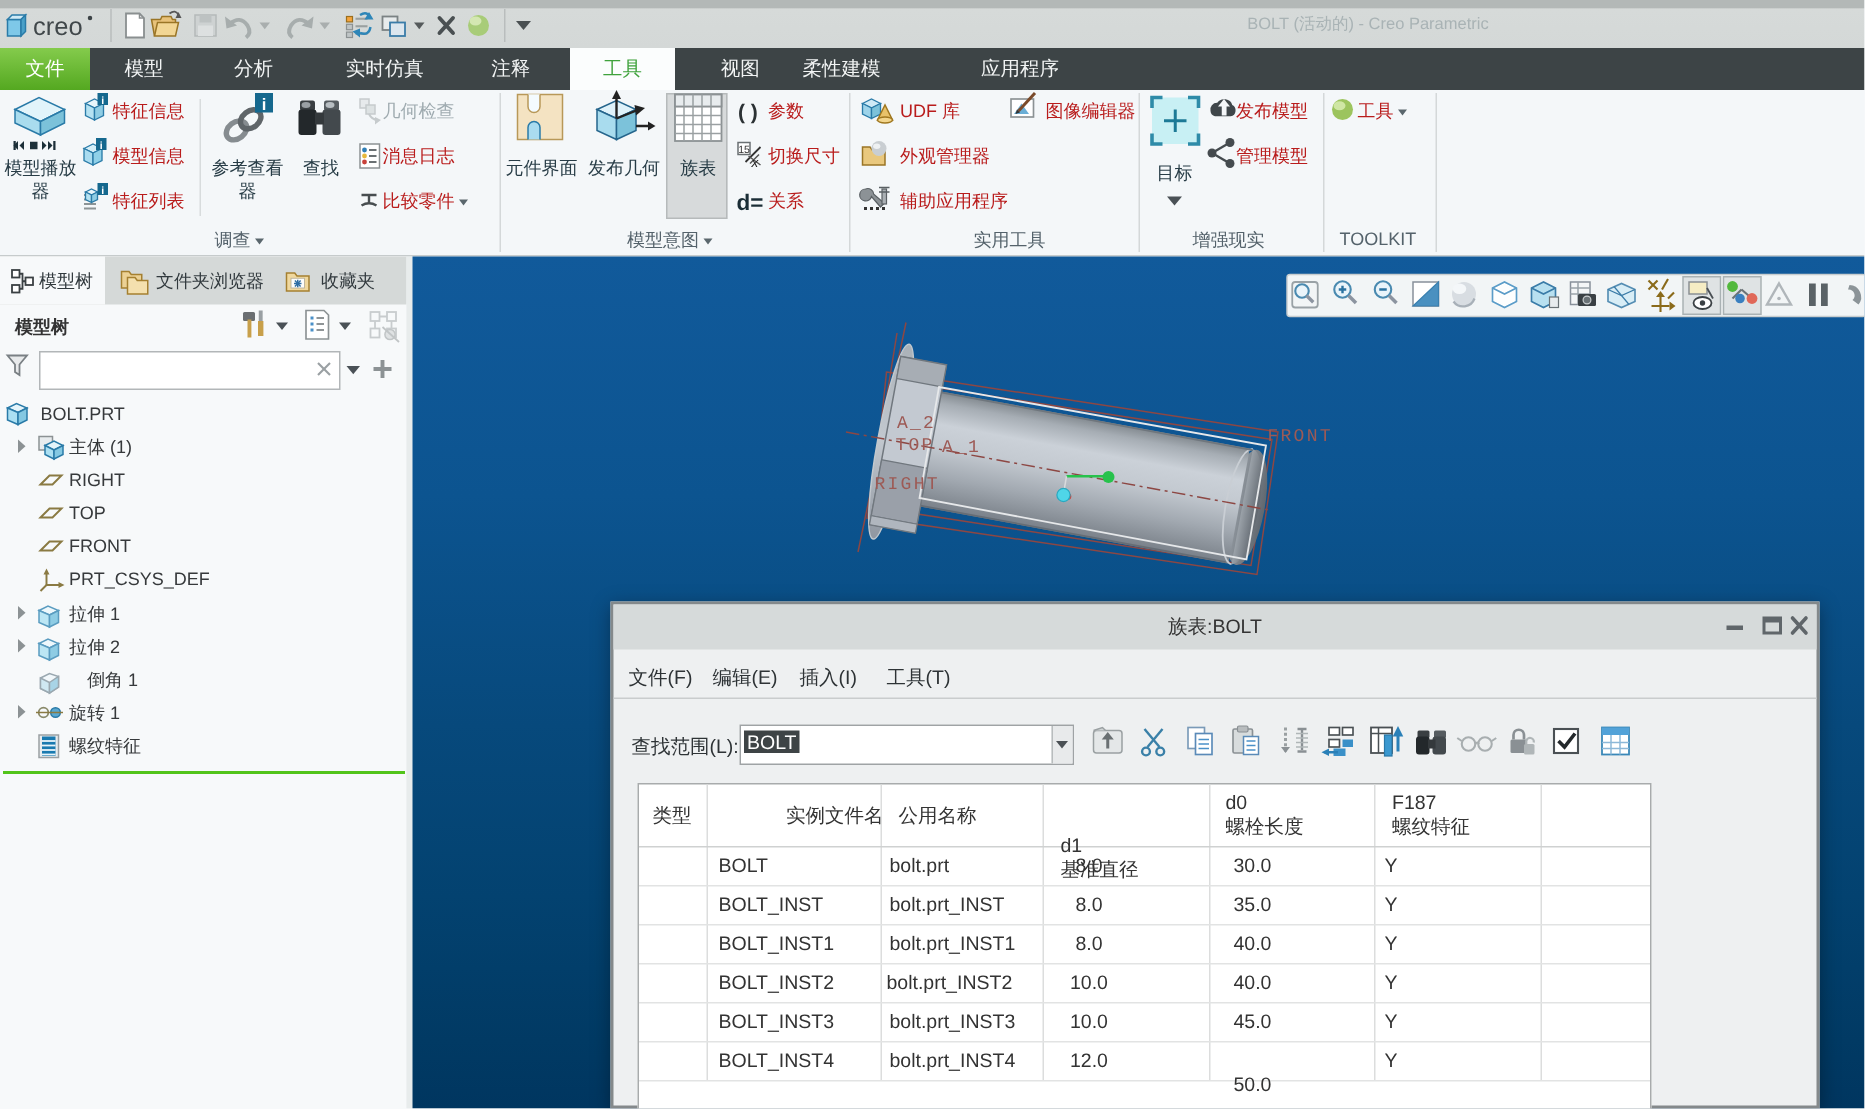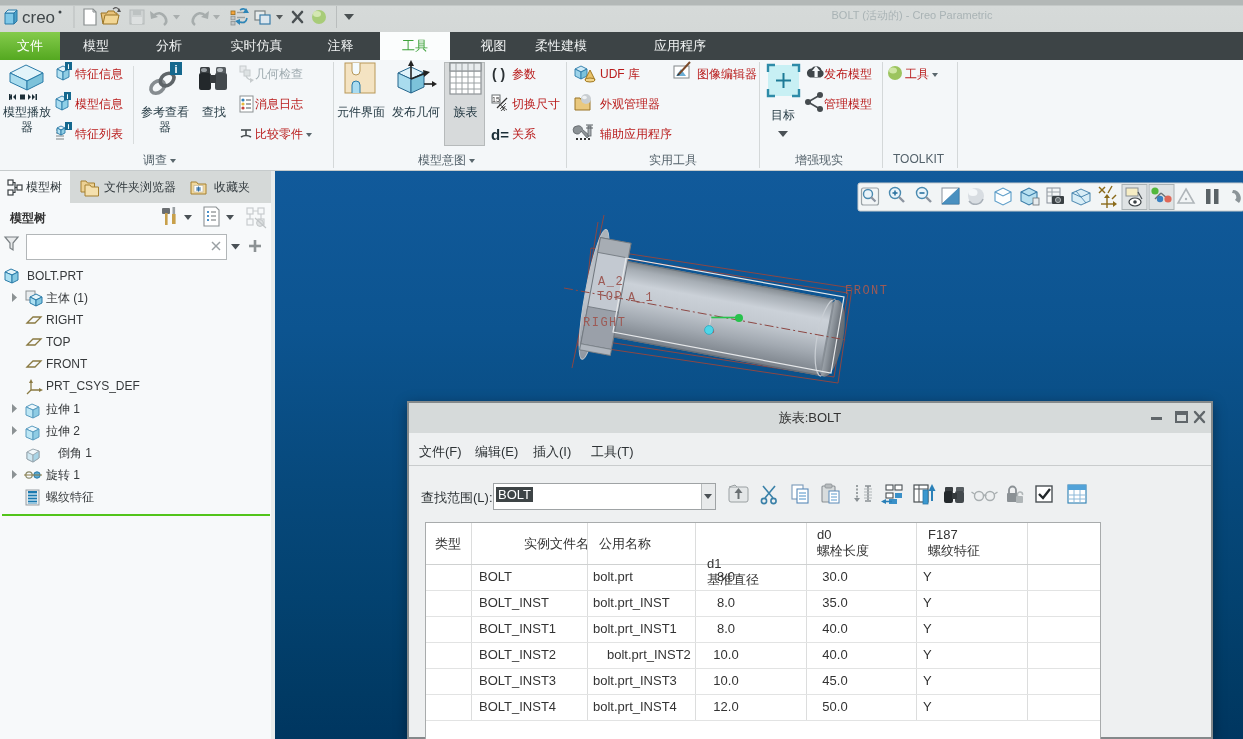--- a/index.html
+++ b/index.html
@@ -857,29 +857,29 @@
       <div class="cell" style="left:167px;top:72px;">bolt.prt_INST</div>
       <div class="cell" style="left:270px;top:72px;width:60px;text-align:center;">8.0</div>
       <div class="cell" style="left:379px;top:72px;width:60px;text-align:center;">35.0</div>
       <div class="cell" style="left:497px;top:72px;">Y</div>
       <div class="cell" style="left:53px;top:98px;">BOLT_INST1</div>
       <div class="cell" style="left:167px;top:98px;">bolt.prt_INST1</div>
       <div class="cell" style="left:270px;top:98px;width:60px;text-align:center;">8.0</div>
       <div class="cell" style="left:379px;top:98px;width:60px;text-align:center;">40.0</div>
       <div class="cell" style="left:497px;top:98px;">Y</div>
       <div class="cell" style="left:53px;top:124px;">BOLT_INST2</div>
-      <div class="cell" style="left:181px;top:124px;">bolt.prt_INST2</div>
+      <div class="cell" style="left:165px;top:124px;">bolt.prt_INST2</div>
       <div class="cell" style="left:270px;top:124px;width:60px;text-align:center;">10.0</div>
       <div class="cell" style="left:379px;top:124px;width:60px;text-align:center;">40.0</div>
       <div class="cell" style="left:497px;top:124px;">Y</div>
       <div class="cell" style="left:53px;top:150px;">BOLT_INST3</div>
       <div class="cell" style="left:167px;top:150px;">bolt.prt_INST3</div>
       <div class="cell" style="left:270px;top:150px;width:60px;text-align:center;">10.0</div>
       <div class="cell" style="left:379px;top:150px;width:60px;text-align:center;">45.0</div>
       <div class="cell" style="left:497px;top:150px;">Y</div>
       <div class="cell" style="left:53px;top:176px;">BOLT_INST4</div>
       <div class="cell" style="left:167px;top:176px;">bolt.prt_INST4</div>
       <div class="cell" style="left:270px;top:176px;width:60px;text-align:center;">12.0</div>
-      <div class="cell" style="left:379px;top:176px;width:60px;text-align:center;">50.0</div>
+      <div class="cell" style="left:379px;top:192px;width:60px;text-align:center;">50.0</div>
       <div class="cell" style="left:497px;top:176px;">Y</div>
     </div>
   </div>
 </div>
 
 </body></html>

